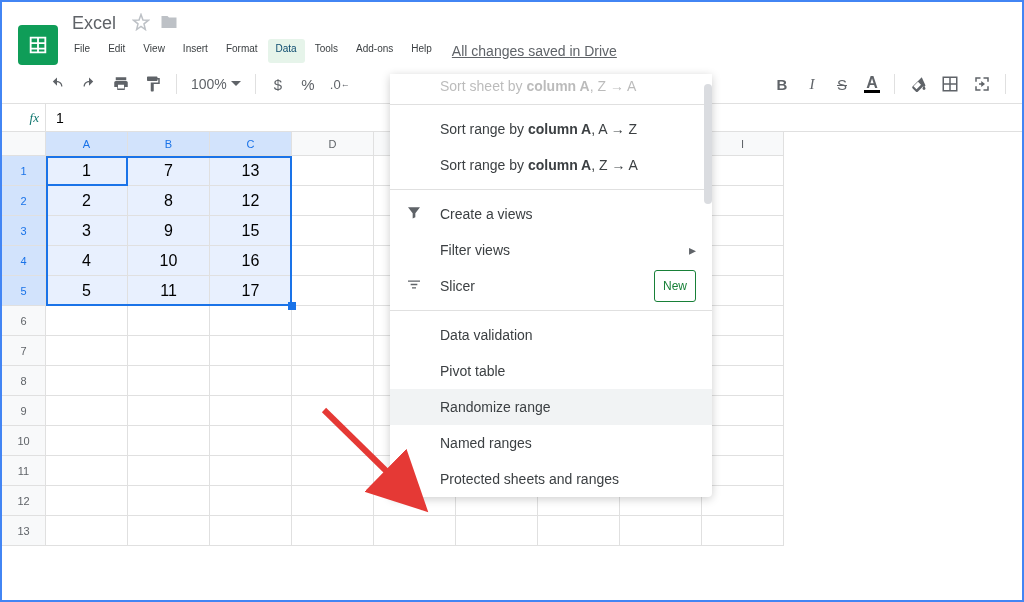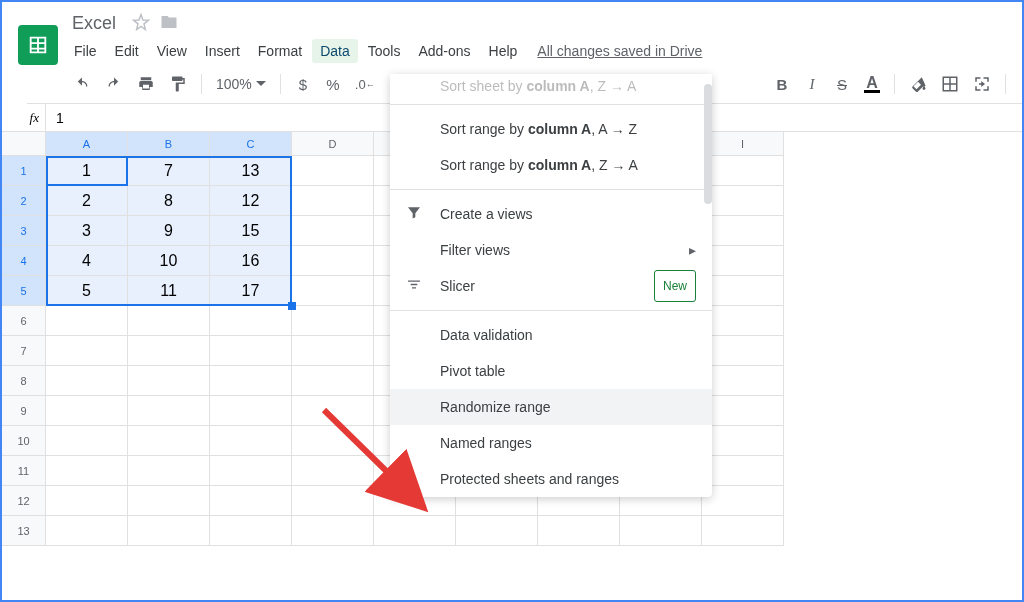--- a/index.html
+++ b/index.html
@@ -9,34 +9,34 @@
 
 .doc-header { display: flex; align-items: flex-end; padding: 8px 0 0 8px; }
 .logo { width: 40px; height: 40px; background: #0f9d58; border-radius: 4px; margin: 4px 8px 0 8px; display: flex; align-items: center; justify-content: center; flex-shrink: 0; }
 .logo svg { width: 22px; height: 22px; }
 .title-area { flex: 1; }
 .title-row { display: flex; align-items: center; gap: 10px; padding: 2px 0; }
 .doc-title { font-size: 18px; color: #5f6368; padding: 1px 6px; }
 .star-icon, .folder-icon { color: #bdc1c6; }
 
 .menu-bar { display: flex; gap: 2px; padding: 2px 0; }
-.menu-item { padding: 4px 8px; color: #3c4043; font-size: 14px; cursor: pointer; border-radius: 3px; }
+.menu-item { padding: 4px 8px; color: #3c4043; font-size: 10px; cursor: pointer; border-radius: 3px; }
 .menu-item.active { background: #e6f4ea; color: #0c4a6e; }
 .saved-msg { text-decoration: underline; color: #5f6368; font-size: 14px; padding: 4px 10px; }
 
 
-.toolbar { display: flex; align-items: center; padding: 5px 10px 5px 40px; border-bottom: 1px solid #e0e0e0; gap: 2px; margin-left: 25px; }
+.toolbar { display: flex; align-items: center; padding: 5px 10px 5px 40px; border-bottom: 1px solid #e0e0e0; gap: 2px; }
 .tb-btn { padding: 6px 6px; color: #5f6368; cursor: pointer; display: inline-flex; align-items: center; justify-content: center; min-width: 28px; height: 28px; }
 .tb-sep { width: 1px; height: 20px; background: #e0e0e0; margin: 0 6px; }
 .zoom { display: flex; align-items: center; gap: 4px; padding: 0 6px; color: #5f6368; font-size: 14px; }
 .text-color-a { font-weight: bold; font-size: 16px; border-bottom: 3px solid #000; padding: 0 2px; line-height: 14px; }
 
 
 .fx-bar { display: flex; align-items: center; border-bottom: 1px solid #e0e0e0; height: 28px; }
-.fx-label { width: 44px; color: #000000; font-style: italic; font-family: serif; text-align: right; padding-right: 6px; border-right: 1px solid #e0e0e0; height: 100%; display: flex; align-items: center; justify-content: flex-end; }
+.fx-label { width: 44px; color: #0f766e; font-style: italic; font-family: serif; text-align: right; padding-right: 6px; border-right: 1px solid #e0e0e0; height: 100%; display: flex; align-items: center; justify-content: flex-end; }
 .fx-value { padding: 0 10px; font-size: 14px; color: #000; }
 
 
 .grid { position: relative; display: flex; }
 .corner { width: 44px; height: 24px; background: #f8f9fa; border-right: 1px solid #e0e0e0; border-bottom: 1px solid #e0e0e0; }
 .col-headers-wrap { display: flex; }
 .row-headers-wrap { display: flex; flex-direction: column; }
 .col-h { width: 82px; height: 24px; background: #f8f9fa; border-right: 1px solid #e0e0e0; border-bottom: 1px solid #e0e0e0; display: flex; align-items: center; justify-content: center; color: #5f6368; font-size: 11px; }
 .col-h.sel { background: #d2e3fc; color: #1a73e8; }
 .row-h { width: 44px; height: 30px; background: #f8f9fa; border-right: 1px solid #e0e0e0; border-bottom: 1px solid #e0e0e0; display: flex; align-items: center; justify-content: center; color: #5f6368; font-size: 11px; }

